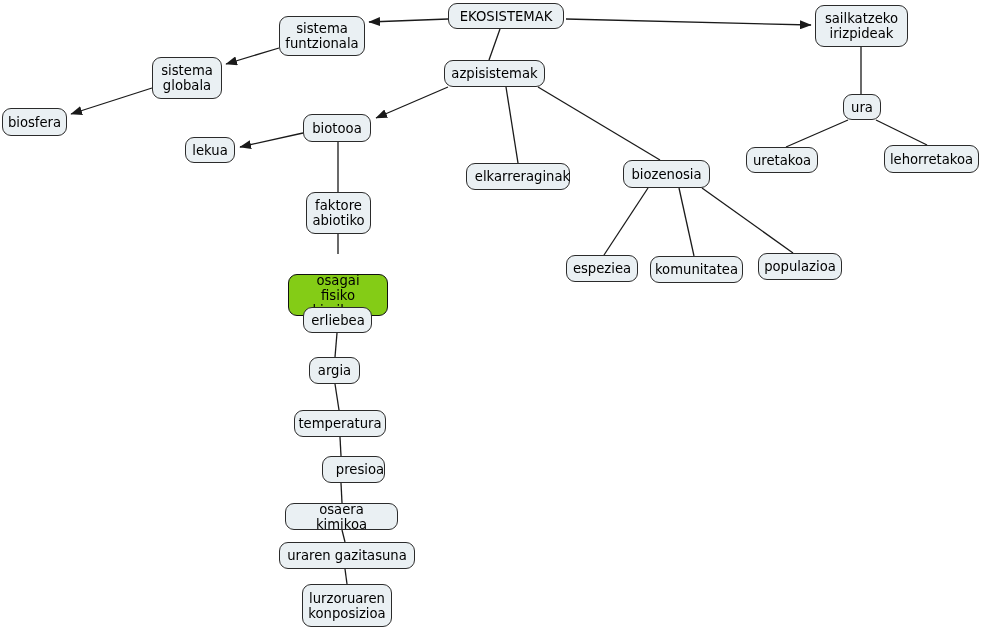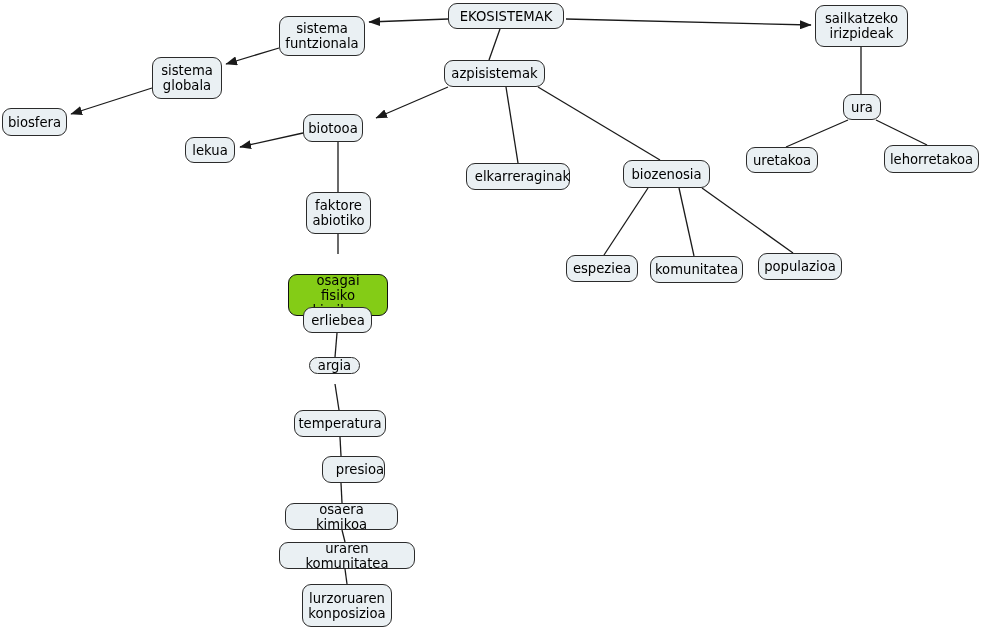--- a/index.html
+++ b/index.html
@@ -92,35 +92,35 @@
       <div class="node" style="left: 448px; top: 3px; width: 116px; height: 26px;">EKOSISTEMAK</div>
       <div class="node" style="left: 279px; top: 16px; width: 86px; height: 40px;">sistema
 funtzionala</div>
       <div class="node" style="left: 815px; top: 5px; width: 93px; height: 42px;">sailkatzeko
 irizpideak</div>
       <div class="node" style="left: 444px; top: 60px; width: 101px; height: 27px;">azpisistemak</div>
       <div class="node" style="left: 152px; top: 57px; width: 70px; height: 42px;">sistema
 globala</div>
       <div class="node" style="left: 843px; top: 94px; width: 38px; height: 26px;">ura</div>
       <div class="node" style="left: 2px; top: 108px; width: 65px; height: 28px;">biosfera</div>
-      <div class="node" style="left: 303px; top: 114px; width: 60px; height: 28px; text-align: center;">biotooa</div>
+      <div class="node" style="left: 303px; top: 114px; width: 68px; height: 28px; text-align: center;">biotooa</div>
       <div class="node" style="left: 185px; top: 137px; width: 50px; height: 26px;">lekua</div>
       <div class="node" style="left: 746px; top: 147px; width: 72px; height: 26px; border-radius: 9px;">uretakoa</div>
       <div class="node" style="left: 884px; top: 145px; width: 95px; height: 28px;">lehorretakoa</div>
       <div class="node" style="left: 466px; top: 163px; width: 104px; height: 27px; padding-left: 16px;">elkarreraginak</div>
       <div class="node" style="left: 623px; top: 160px; width: 87px; height: 28px;">biozenosia</div>
       <div class="node" style="left: 306px; top: 192px; width: 65px; height: 42px;">faktore
 abiotiko</div>
       <div class="node" style="left: 566px; top: 255px; width: 72px; height: 27px;">espeziea</div>
       <div class="node" style="left: 650px; top: 256px; width: 93px; height: 27px;">komunitatea</div>
       <div class="node" style="left: 758px; top: 253px; width: 84px; height: 27px;">populazioa</div>
       <div class="node selected" style="left: 288px; top: 254px; width: 100px; height: 42px;">osagai
 fisiko kimikoa</div>
       <div class="node" style="left: 303px; top: 307px; width: 69px; height: 26px; padding-left: 8px;">erliebea</div>
-      <div class="node" style="left: 309px; top: 357px; width: 51px; height: 17px;">argia</div>
+      <div class="node" style="left: 309px; top: 357px; width: 51px; height: 27px;">argia</div>
       <div class="node" style="left: 294px; top: 410px; width: 92px; height: 27px;">temperatura</div>
       <div class="node" style="left: 322px; top: 456px; width: 63px; height: 27px; padding-left: 20px;">presioa</div>
       <div class="node" style="left: 285px; top: 503px; width: 113px; height: 27px;">osaera kimikoa</div>
-      <div class="node" style="left: 279px; top: 542px; width: 136px; height: 27px;">uraren komunitatea</div>
+      <div class="node" style="left: 279px; top: 542px; width: 136px; height: 27px;">uraren gazitasuna</div>
       <div class="node" style="left: 302px; top: 584px; width: 90px; height: 43px;">lurzoruaren
 konposizioa</div>
     </div>
 </div>
 
 </body></html>

